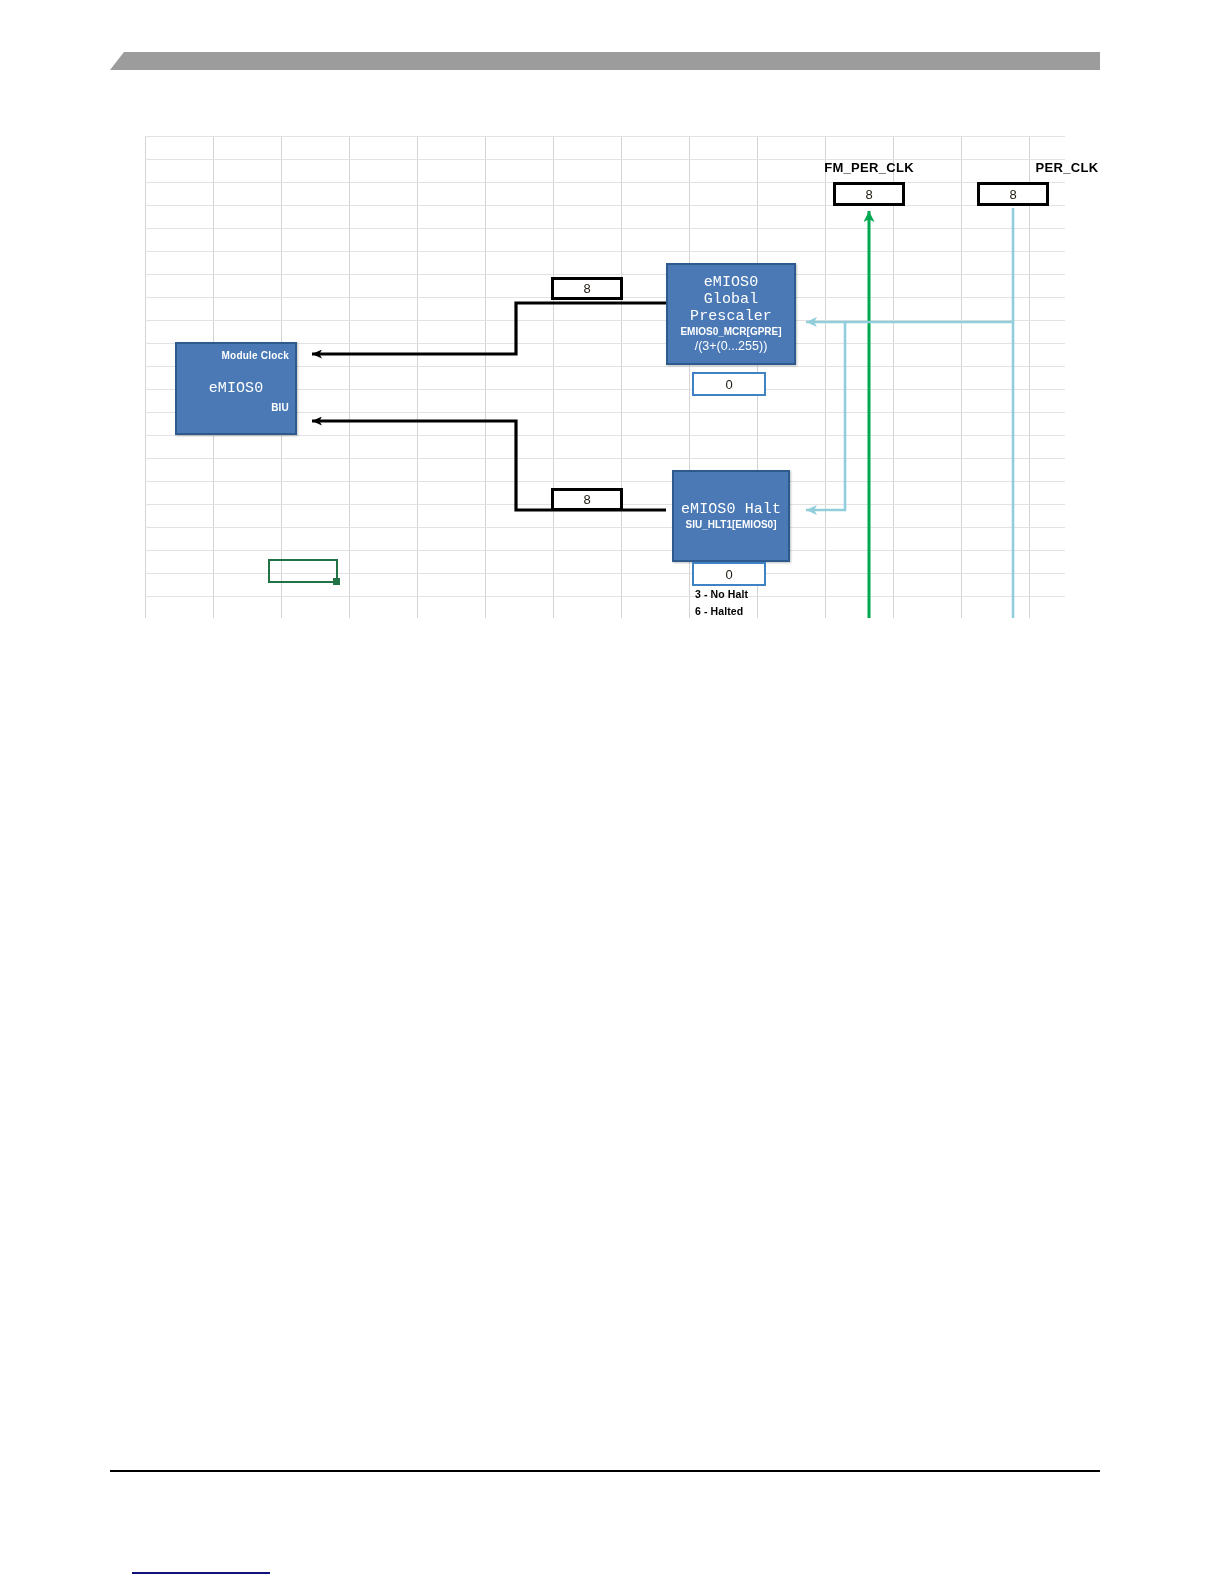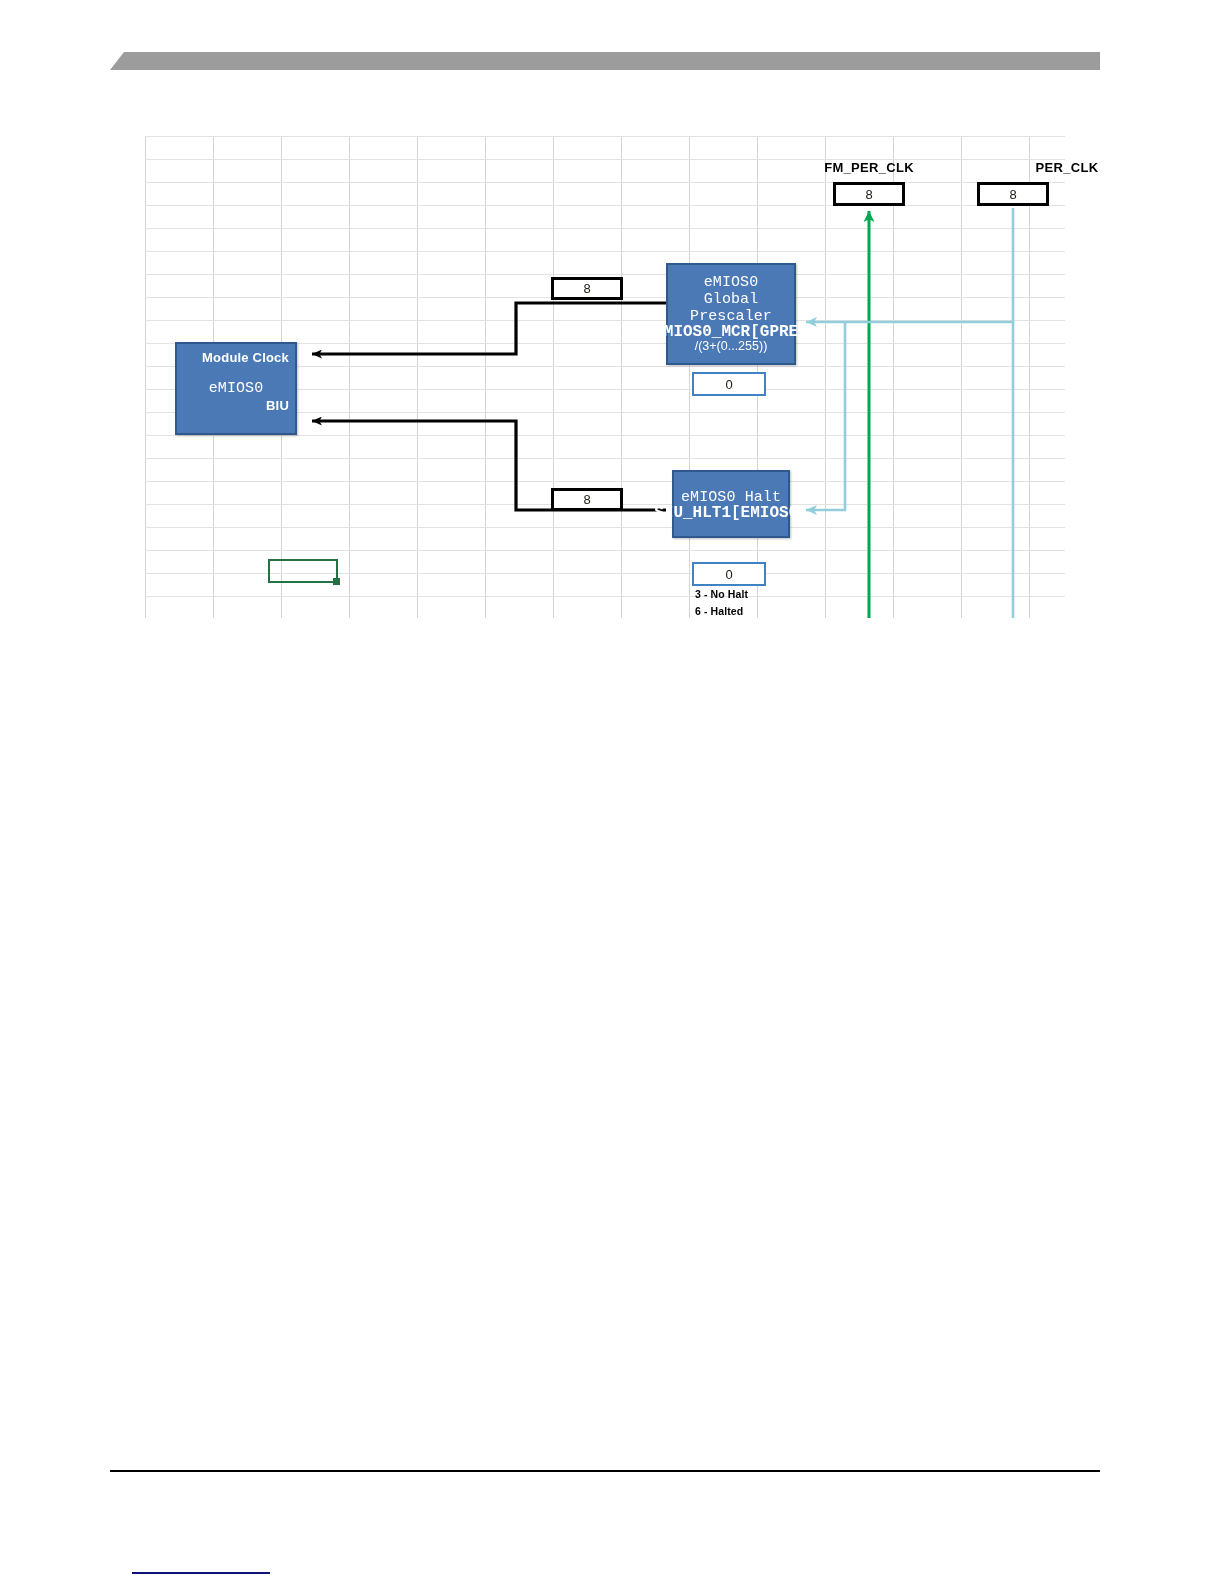--- a/index.html
+++ b/index.html
@@ -93,32 +93,31 @@
     justify-content: center;
     box-shadow: 1px 1px 2px rgba(0,0,0,0.25);
   }
   .blk-title {
     font-size: 15px;
     line-height: 17px;
     letter-spacing: 0.1px;
     font-family: Liberation Mono, monospace;
   }
   .blk-sub {
-    font-size: 16px;
+    font-size: 10px;
     line-height: 14px;
     font-weight: bold;
-    font-family: Liberation Mono, monospace;
   }
   .blk-sub2 {
     font-size: 12.5px;
     line-height: 15px;
   }
   .port-label {
     position: absolute;
-    font-size: 13px;
+    font-size: 10px;
     font-weight: bold;
     color: #ffffff;
     letter-spacing: 0.2px;
   }
 
   
   .val-box {
     position: absolute;
     box-sizing: border-box;
     background: #ffffff;
@@ -263,21 +262,21 @@
   </div>
 
   <div class="val-box black" style="left:551px; top:277px; width:72px; height:23px;">
     <span>8</span>
   </div>
 
   <div class="val-box blue" style="left:692px; top:372px; width:74px; height:24px;">
     <span>0</span>
   </div>
 
-  <div class="blue-block" style="left:672px; top:470px; width:118px; height:68px; padding:4px 4px;">
+  <div class="blue-block" style="left:672px; top:470px; width:118px; height:92px; padding:4px 4px;">
     <span class="blk-title">eMIOS0 Halt</span>
     <span class="blk-sub">SIU_HLT1[EMIOS0]</span>
   </div>
 
   <div class="val-box black" style="left:551px; top:488px; width:72px; height:23px;">
     <span>8</span>
   </div>
 
   <div class="val-box blue" style="left:692px; top:562px; width:74px; height:24px;">
     <span>0</span>

